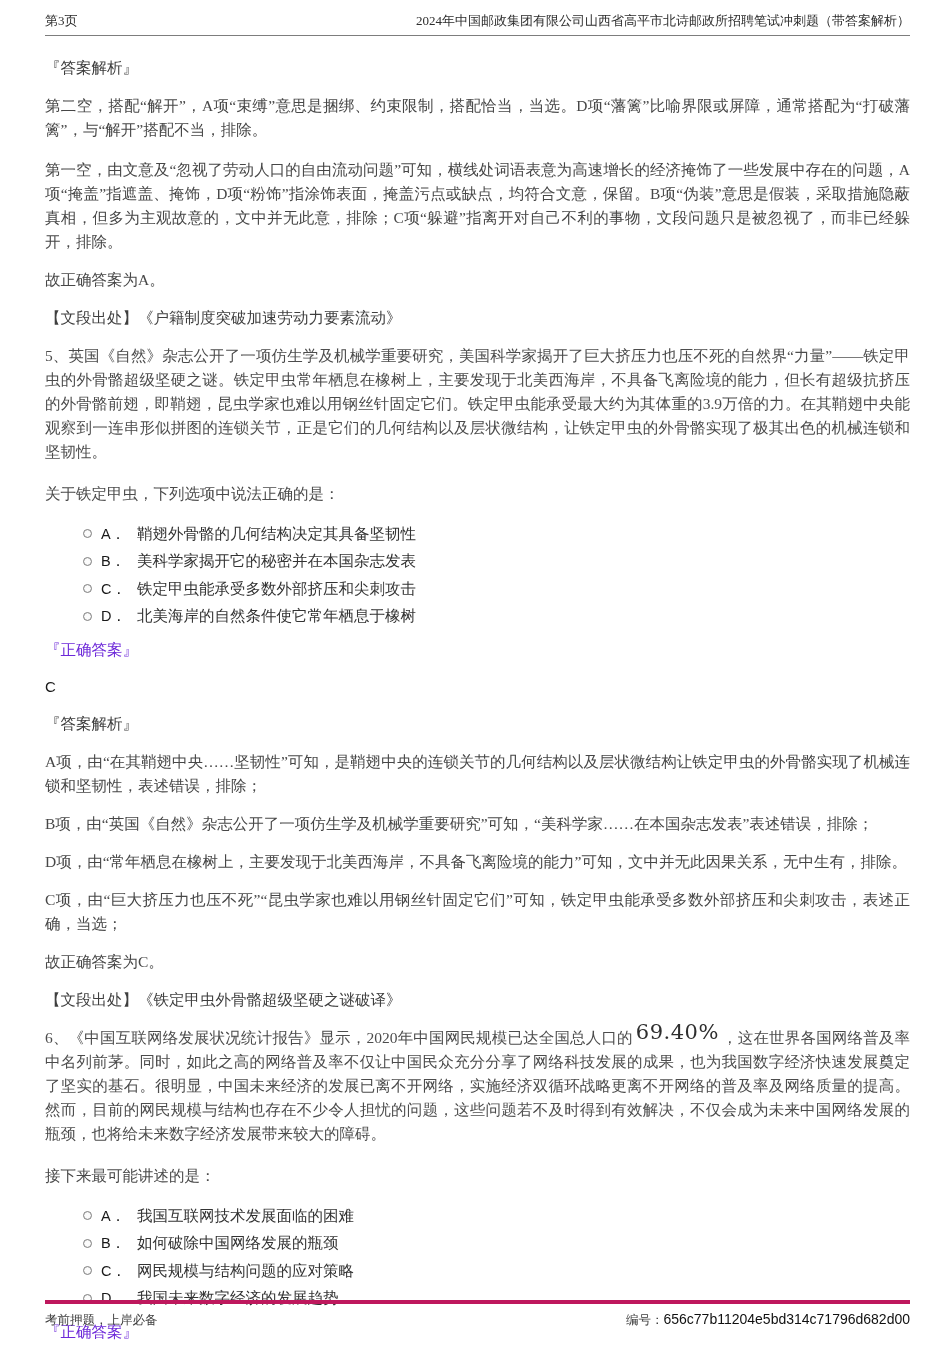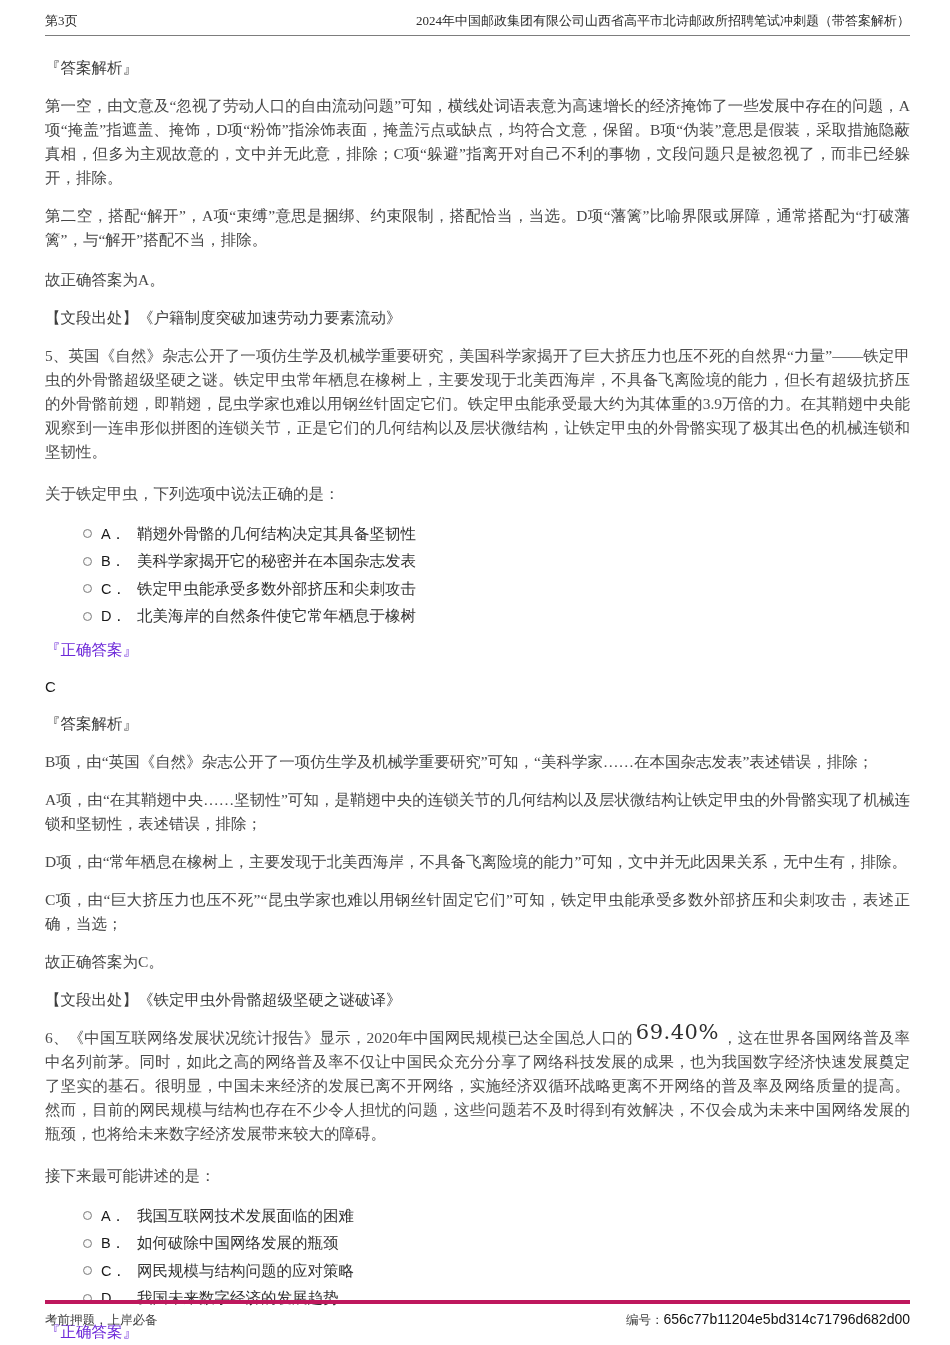--- a/index.html
+++ b/index.html
@@ -86,22 +86,22 @@
 <div class="page">
 
   <div class="header">
     <span class="page-num">第3页</span>
     <span class="doc-title">2024年中国邮政集团有限公司山西省高平市北诗邮政所招聘笔试冲刺题（带答案解析）</span>
   </div>
 
   <div class="content">
 
     <p class="analysis-label">『答案解析』</p>
+    <p style="margin-bottom:16px;">第二空，搭配“解开”，A项“束缚”意思是捆绑、约束限制，搭配恰当，当选。D项“藩篱”比喻界限或屏障，通常搭配为“打破藩篱”，与“解开”搭配不当，排除。</p>
     <p>第一空，由文意及“忽视了劳动人口的自由流动问题”可知，横线处词语表意为高速增长的经济掩饰了一些发展中存在的问题，A项“掩盖”指遮盖、掩饰，D项“粉饰”指涂饰表面，掩盖污点或缺点，均符合文意，保留。B项“伪装”意思是假装，采取措施隐蔽真相，但多为主观故意的，文中并无此意，排除；C项“躲避”指离开对自己不利的事物，文段问题只是被忽视了，而非已经躲开，排除。</p>
-    <p style="margin-bottom:16px;">第二空，搭配“解开”，A项“束缚”意思是捆绑、约束限制，搭配恰当，当选。D项“藩篱”比喻界限或屏障，通常搭配为“打破藩篱”，与“解开”搭配不当，排除。</p>
     <p class="conclusion">故正确答案为A。</p>
     <p class="source-line">【文段出处】《户籍制度突破加速劳动力要素流动》</p>
 
     <p class="stem" style="margin-bottom:18px;">5、英国《自然》杂志公开了一项仿生学及机械学重要研究，美国科学家揭开了巨大挤压力也压不死的自然界“力量”——铁定甲虫的外骨骼超级坚硬之谜。铁定甲虫常年栖息在橡树上，主要发现于北美西海岸，不具备飞离险境的能力，但长有超级抗挤压的外骨骼前翅，即鞘翅，昆虫学家也难以用钢丝针固定它们。铁定甲虫能承受最大约为其体重的3.9万倍的力。在其鞘翅中央能观察到一连串形似拼图的连锁关节，正是它们的几何结构以及层状微结构，让铁定甲虫的外骨骼实现了极其出色的机械连锁和坚韧性。</p>
     <p class="question-line">关于铁定甲虫，下列选项中说法正确的是：</p>
 
     <div class="options">
       <div class="option-row">
         <span class="radio-icon"></span>
         <span class="opt-letter">A．</span>
@@ -121,22 +121,22 @@
         <span class="radio-icon"></span>
         <span class="opt-letter">D．</span>
         <span class="opt-text">北美海岸的自然条件使它常年栖息于橡树</span>
       </div>
     </div>
 
     <p class="label-line">『正确答案』</p>
     <p class="answer-letter">C</p>
     <p class="analysis-label">『答案解析』</p>
 
+    <p>A项，由“在其鞘翅中央……坚韧性”可知，是鞘翅中央的连锁关节的几何结构以及层状微结构让铁定甲虫的外骨骼实现了机械连锁和坚韧性，表述错误，排除；</p>
     <p>B项，由“英国《自然》杂志公开了一项仿生学及机械学重要研究”可知，“美科学家……在本国杂志发表”表述错误，排除；</p>
-    <p>A项，由“在其鞘翅中央……坚韧性”可知，是鞘翅中央的连锁关节的几何结构以及层状微结构让铁定甲虫的外骨骼实现了机械连锁和坚韧性，表述错误，排除；</p>
     <p>D项，由“常年栖息在橡树上，主要发现于北美西海岸，不具备飞离险境的能力”可知，文中并无此因果关系，无中生有，排除。</p>
     <p>C项，由“巨大挤压力也压不死”“昆虫学家也难以用钢丝针固定它们”可知，铁定甲虫能承受多数外部挤压和尖刺攻击，表述正确，当选；</p>
     <p class="conclusion">故正确答案为C。</p>
     <p class="source-line">【文段出处】《铁定甲虫外骨骼超级坚硬之谜破译》</p>
 
     <p class="stem" style="margin-bottom:18px;"><span>6、《中国互联网络发展状况统计报告》显示，2020年中国网民规模已达全国总人口的</span><span class="big-pct">69.40%</span><span>，这在世界各国网络普及率中名列前茅。同时，如此之高的网络普及率不仅让中国民众充分分享了网络科技发展的成果，也为我国数字经济快速发展奠定了坚实的基石。很明显，中国未来经济的发展已离不开网络，实施经济双循环战略更离不开网络的普及率及网络质量的提高。然而，目前的网民规模与结构也存在不少令人担忧的问题，这些问题若不及时得到有效解决，不仅会成为未来中国网络发展的瓶颈，也将给未来数字经济发展带来较大的障碍。</span></p>
     <p class="question-line">接下来最可能讲述的是：</p>
 
     <div class="options">
       <div class="option-row">

